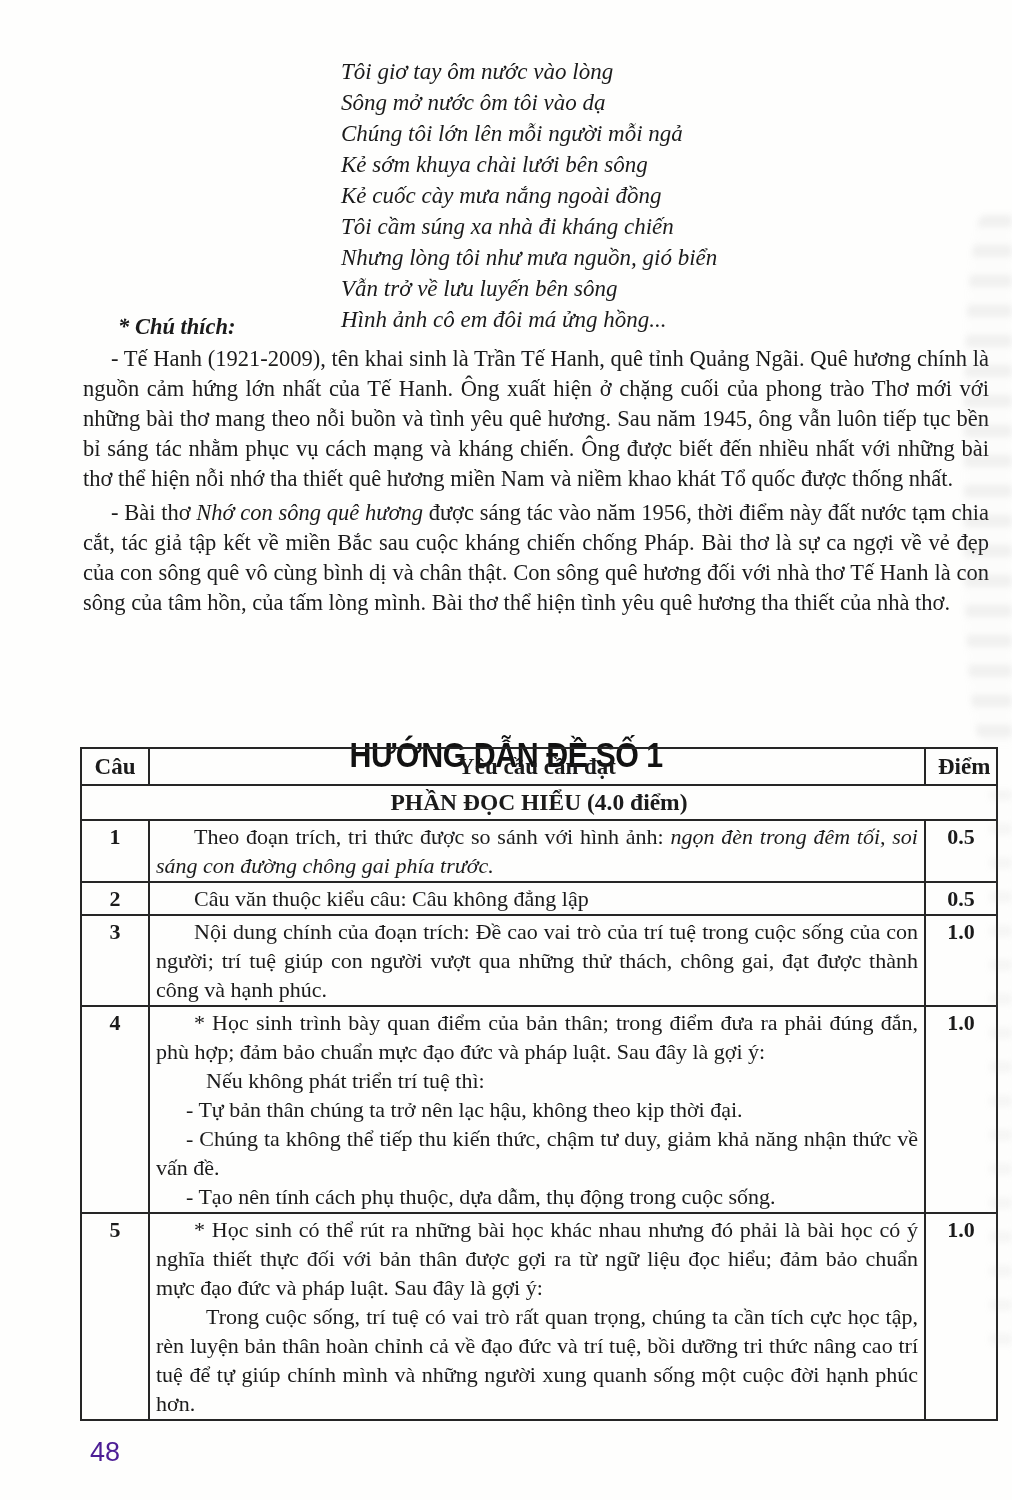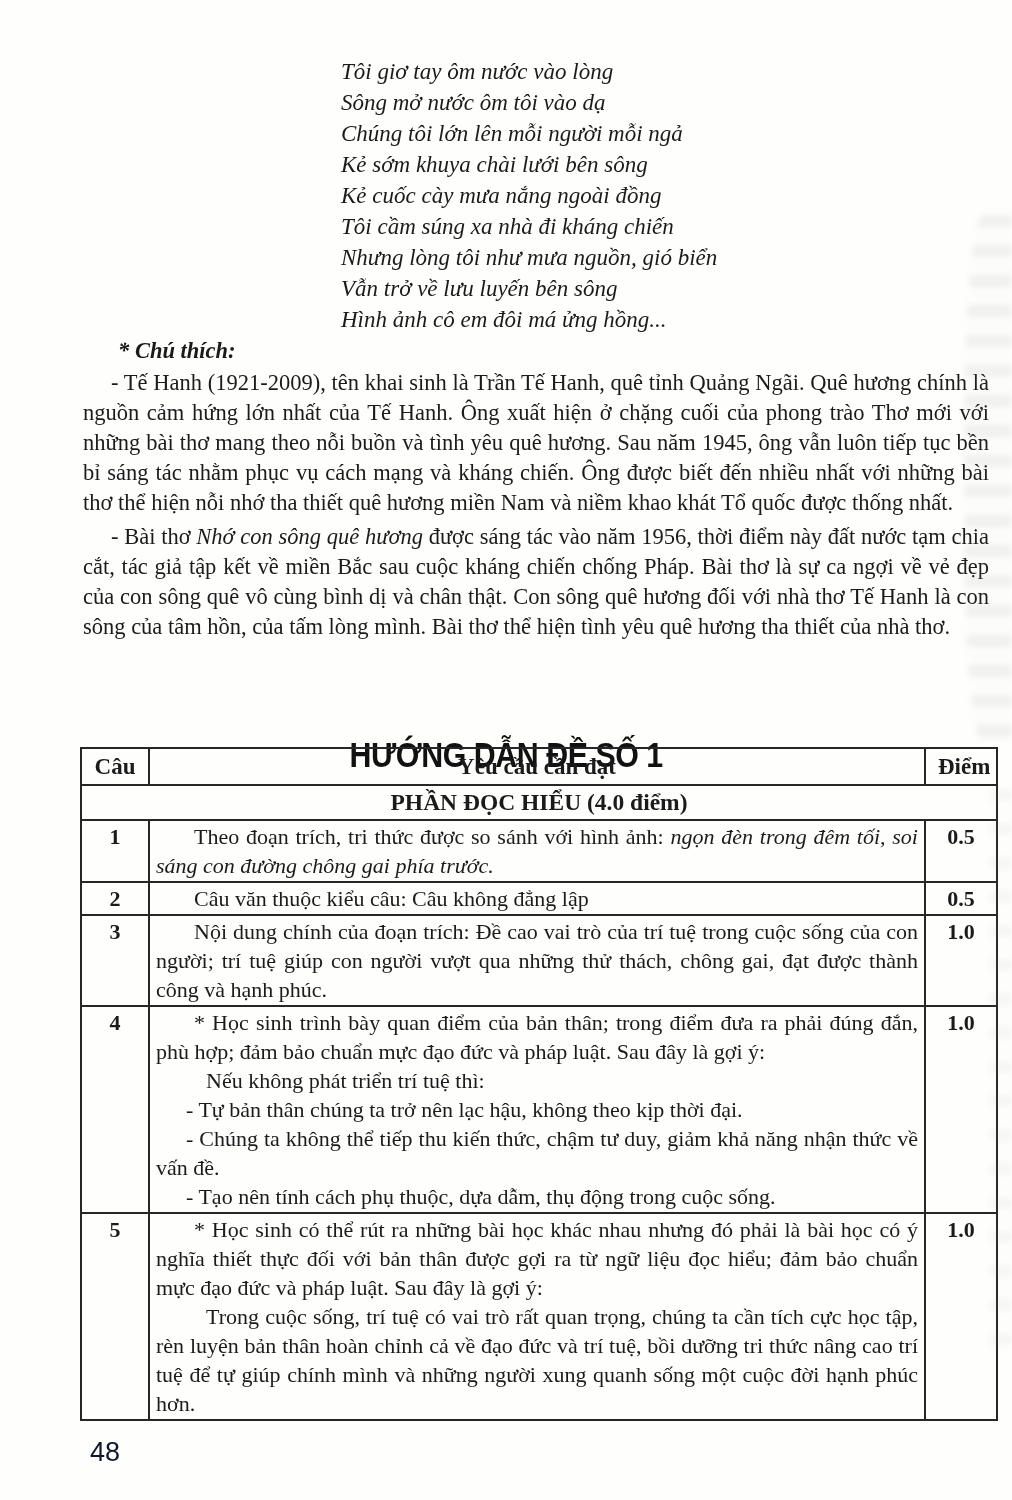--- a/index.html
+++ b/index.html
@@ -23,21 +23,21 @@
     left: 341px; top: 56px;
     font-style: italic;
     font-size: 23px;
     line-height: 31px;
     white-space: nowrap;
   }
 
   
   .notes {
     position: absolute;
-    left: 83px; top: 336px;
+    left: 83px; top: 312px;
     width: 906px;
     font-size: 22.5px;
     line-height: 30px;
     text-align: justify;
   }
   .notes p { margin: 0; }
   .notes-label {
     font-weight: bold;
     font-style: italic;
     margin-left: 35px !important;
@@ -109,21 +109,21 @@
   td.body-cell p.sub   { text-indent: 50px; }
   td.body-cell p.dash  { text-indent: 30px; }
   .ans-italic { font-style: italic; }
 
   
   .page-number {
     position: absolute;
     left: 90px; top: 1437px;
     font-family: "Liberation Sans", sans-serif;
     font-size: 27px;
-    color: #0f172a;
+    color: #4c1d95;
   }
 
   
   .bleed {
     position: absolute;
     pointer-events: none;
     filter: blur(3px);
     opacity: 0.55;
   }
   .bleed-1 {

